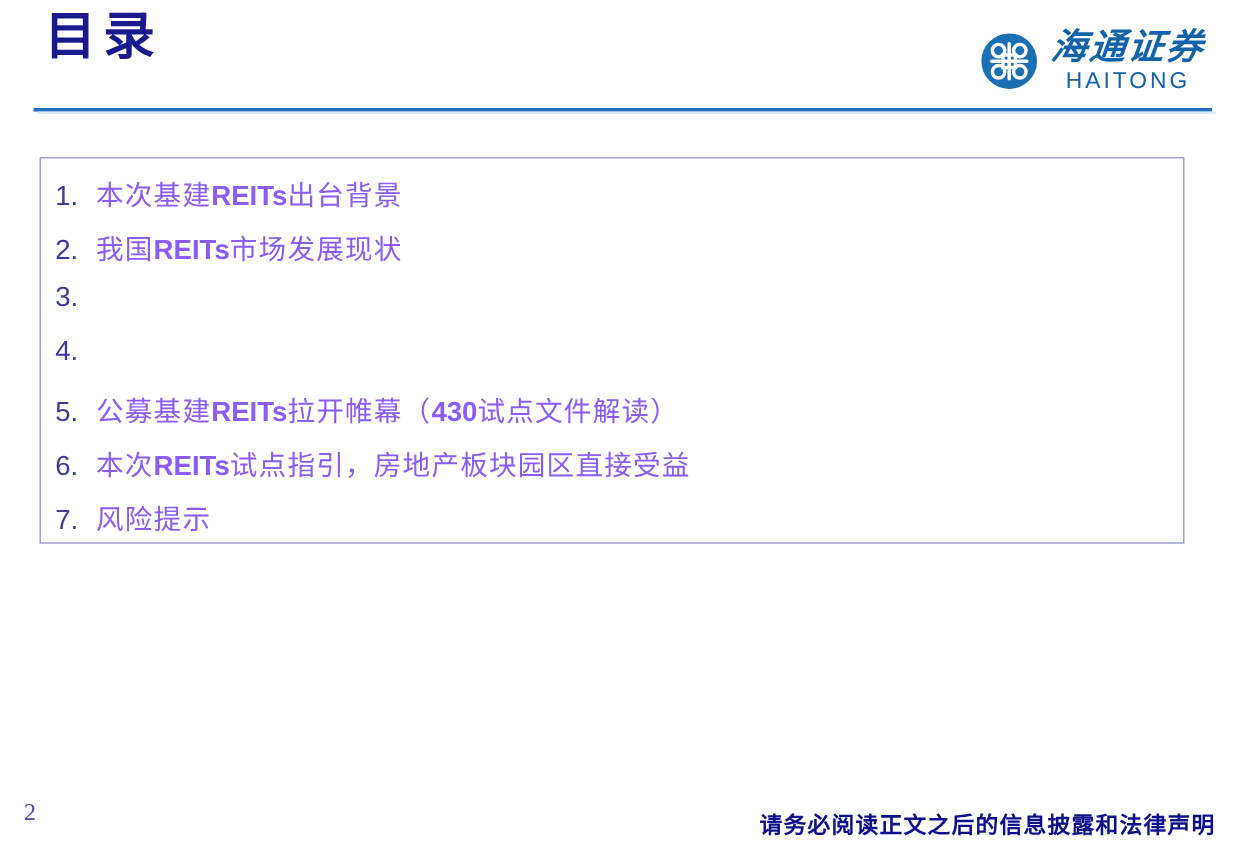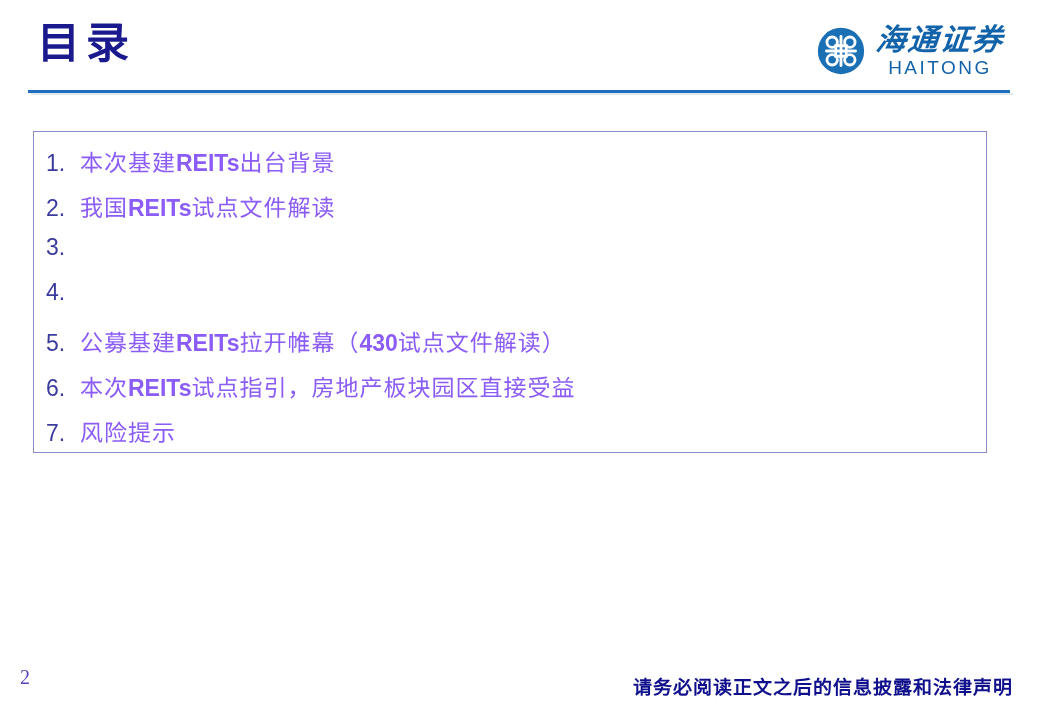--- a/index.html
+++ b/index.html
@@ -17,21 +17,21 @@
     width: 1039px;
     height: 718px;
     background: #ffffff;
     overflow: hidden;
   }
 
   
   .slide-title {
     position: absolute;
     left: 37px;
-    top: 20px;
+    top: 8px;
     font-family: "Liberation Serif", "DejaVu Serif", serif;
     font-size: 43px;
     font-weight: bold;
     color: #1a1a8e;
     letter-spacing: 6px;
     line-height: 1.1;
     white-space: nowrap;
   }
 
   .title-rule {
@@ -189,21 +189,21 @@
   </div>
 
   <div class="toc-box">
     <ul class="toc-list" id="toc-list">
         <li class="toc-item">
           <span class="toc-num">1.</span>
           <span class="toc-text"><span>本次基建</span><span class="en">REITs</span><span>出台背景</span></span>
         </li>
         <li class="toc-item">
           <span class="toc-num">2.</span>
-          <span class="toc-text"><span>我国</span><span class="en">REITs</span><span>试点文件解读</span></span>
+          <span class="toc-text"><span>我国</span><span class="en">REITs</span><span>市场发展现状</span></span>
         </li>
         <li class="toc-item">
           <span class="toc-num">3.</span>
         </li>
         <li class="toc-item">
           <span class="toc-num">4.</span>
         </li>
         <li class="toc-item">
           <span class="toc-num">5.</span>
           <span class="toc-text"><span>公募基建</span><span class="en">REITs</span><span>拉开帷幕（</span><span class="en">430</span><span>试点文件解读）</span></span>

